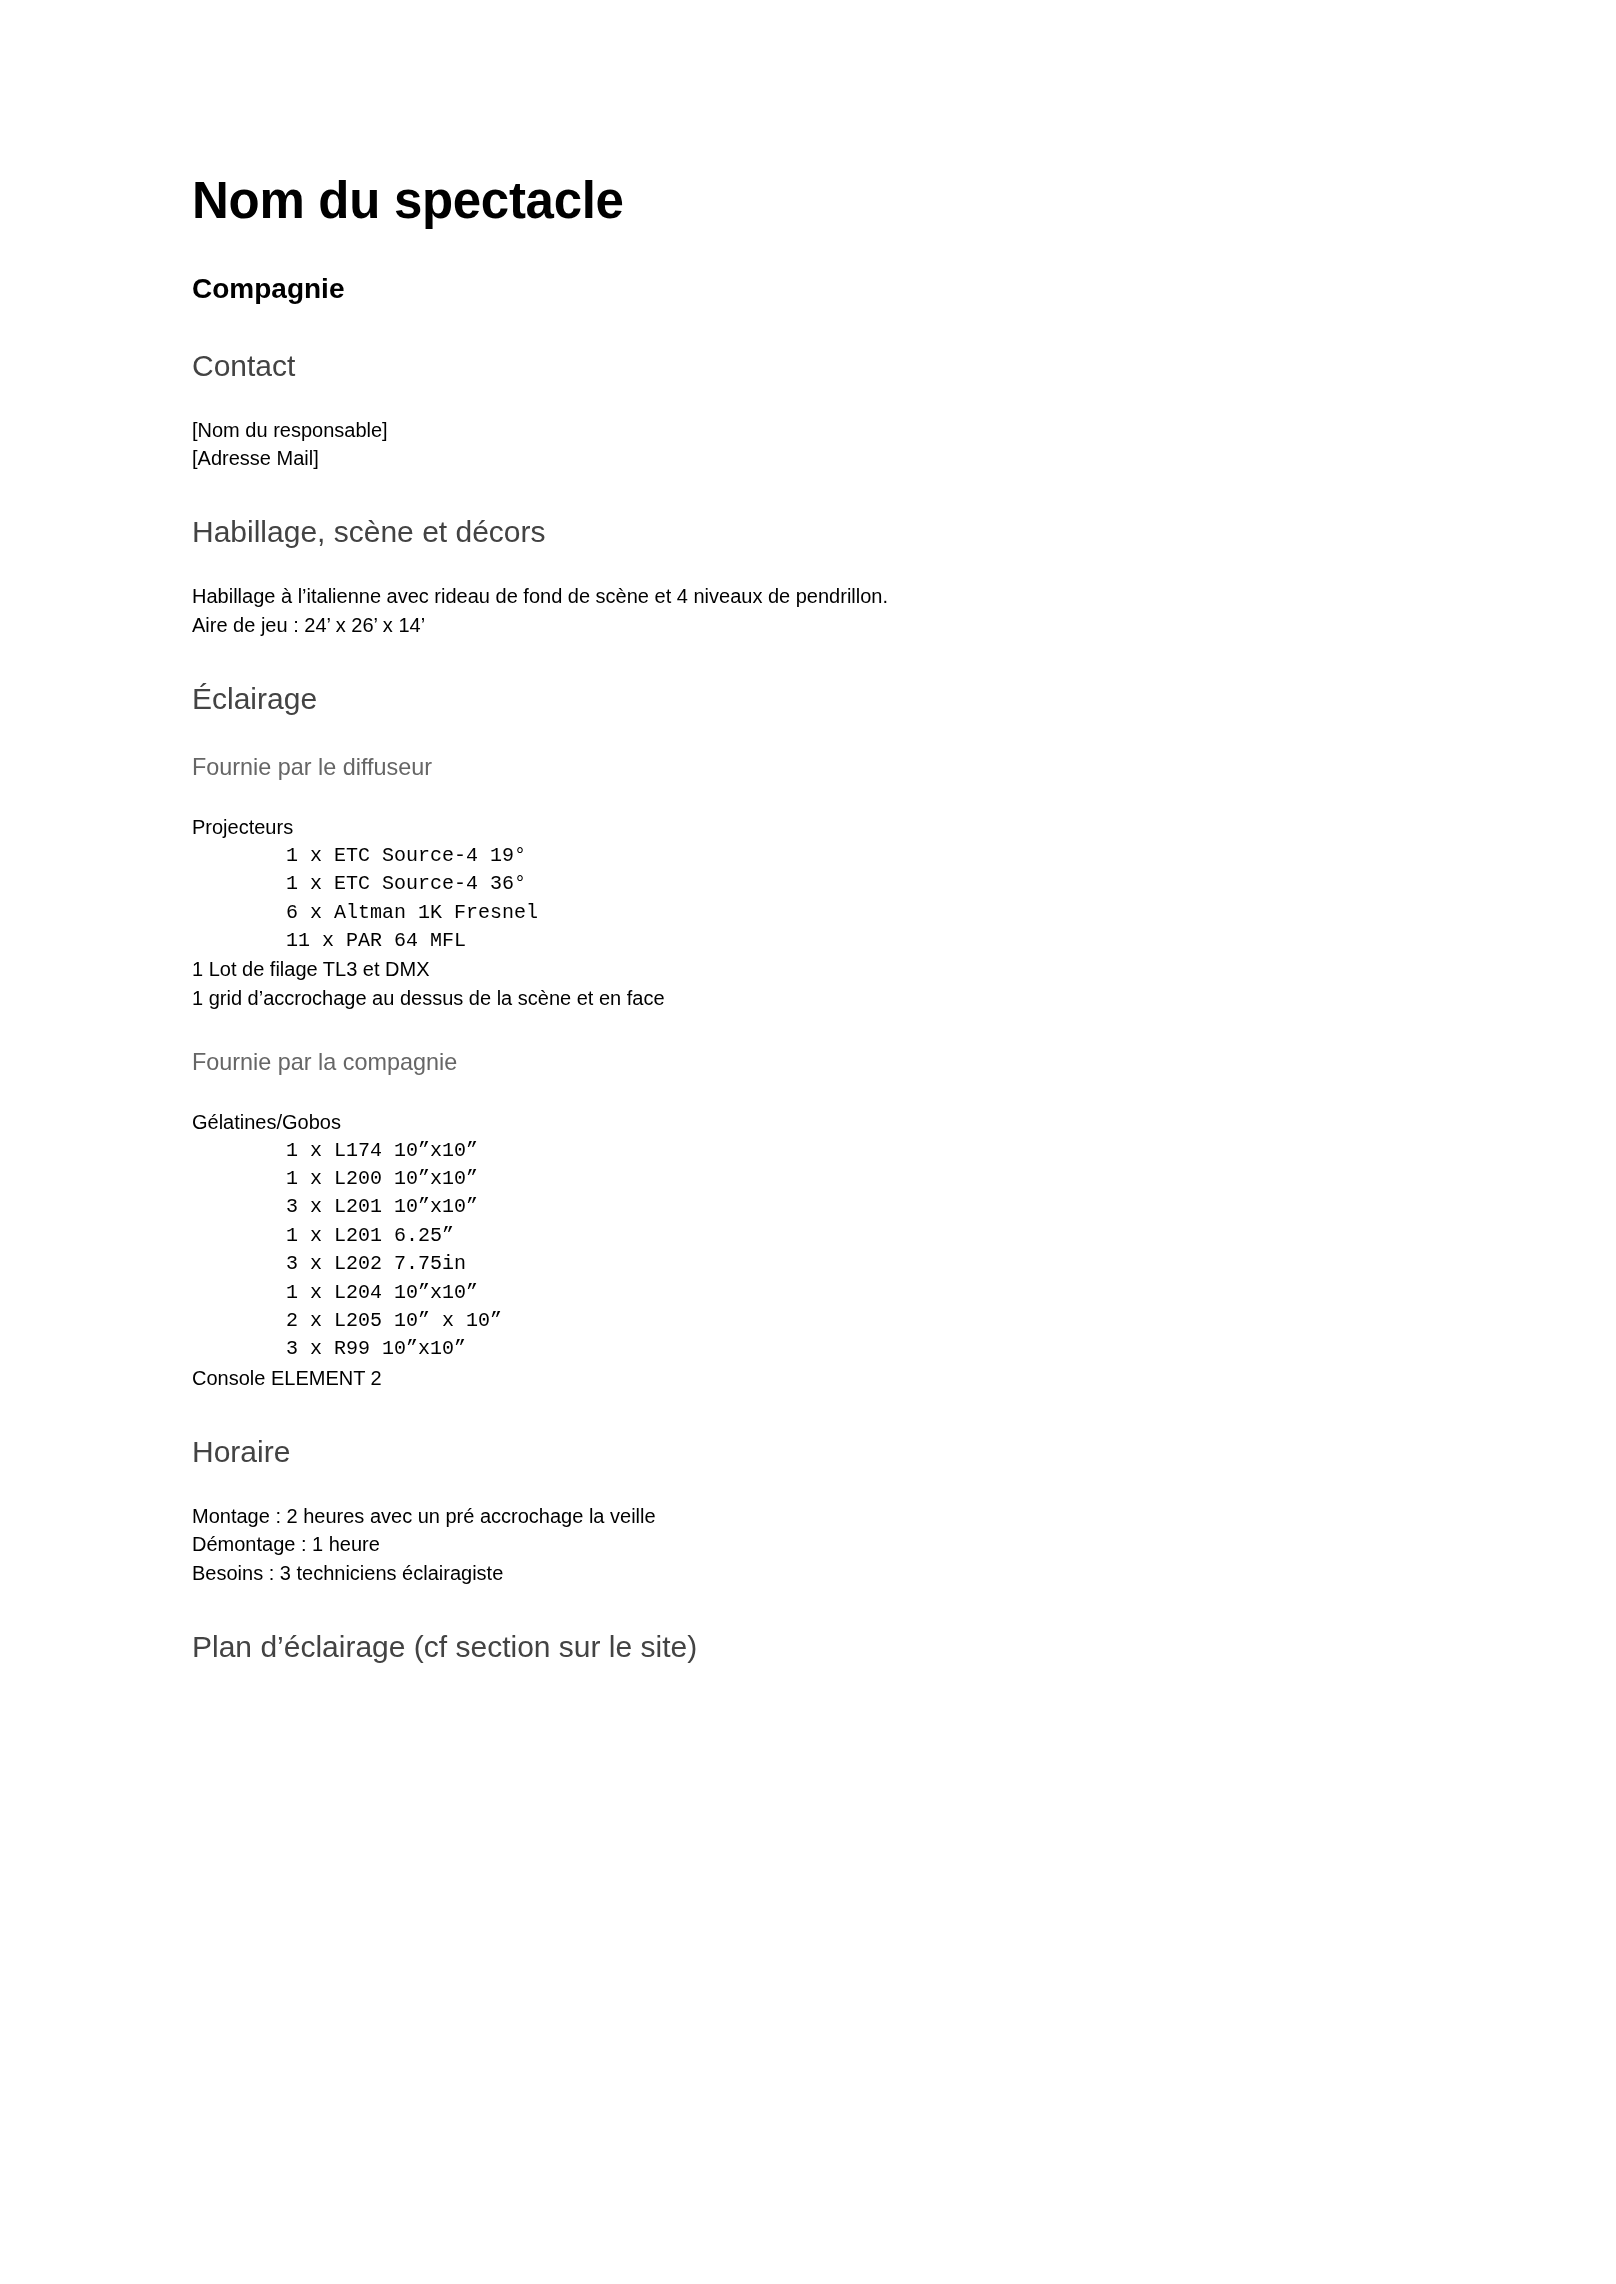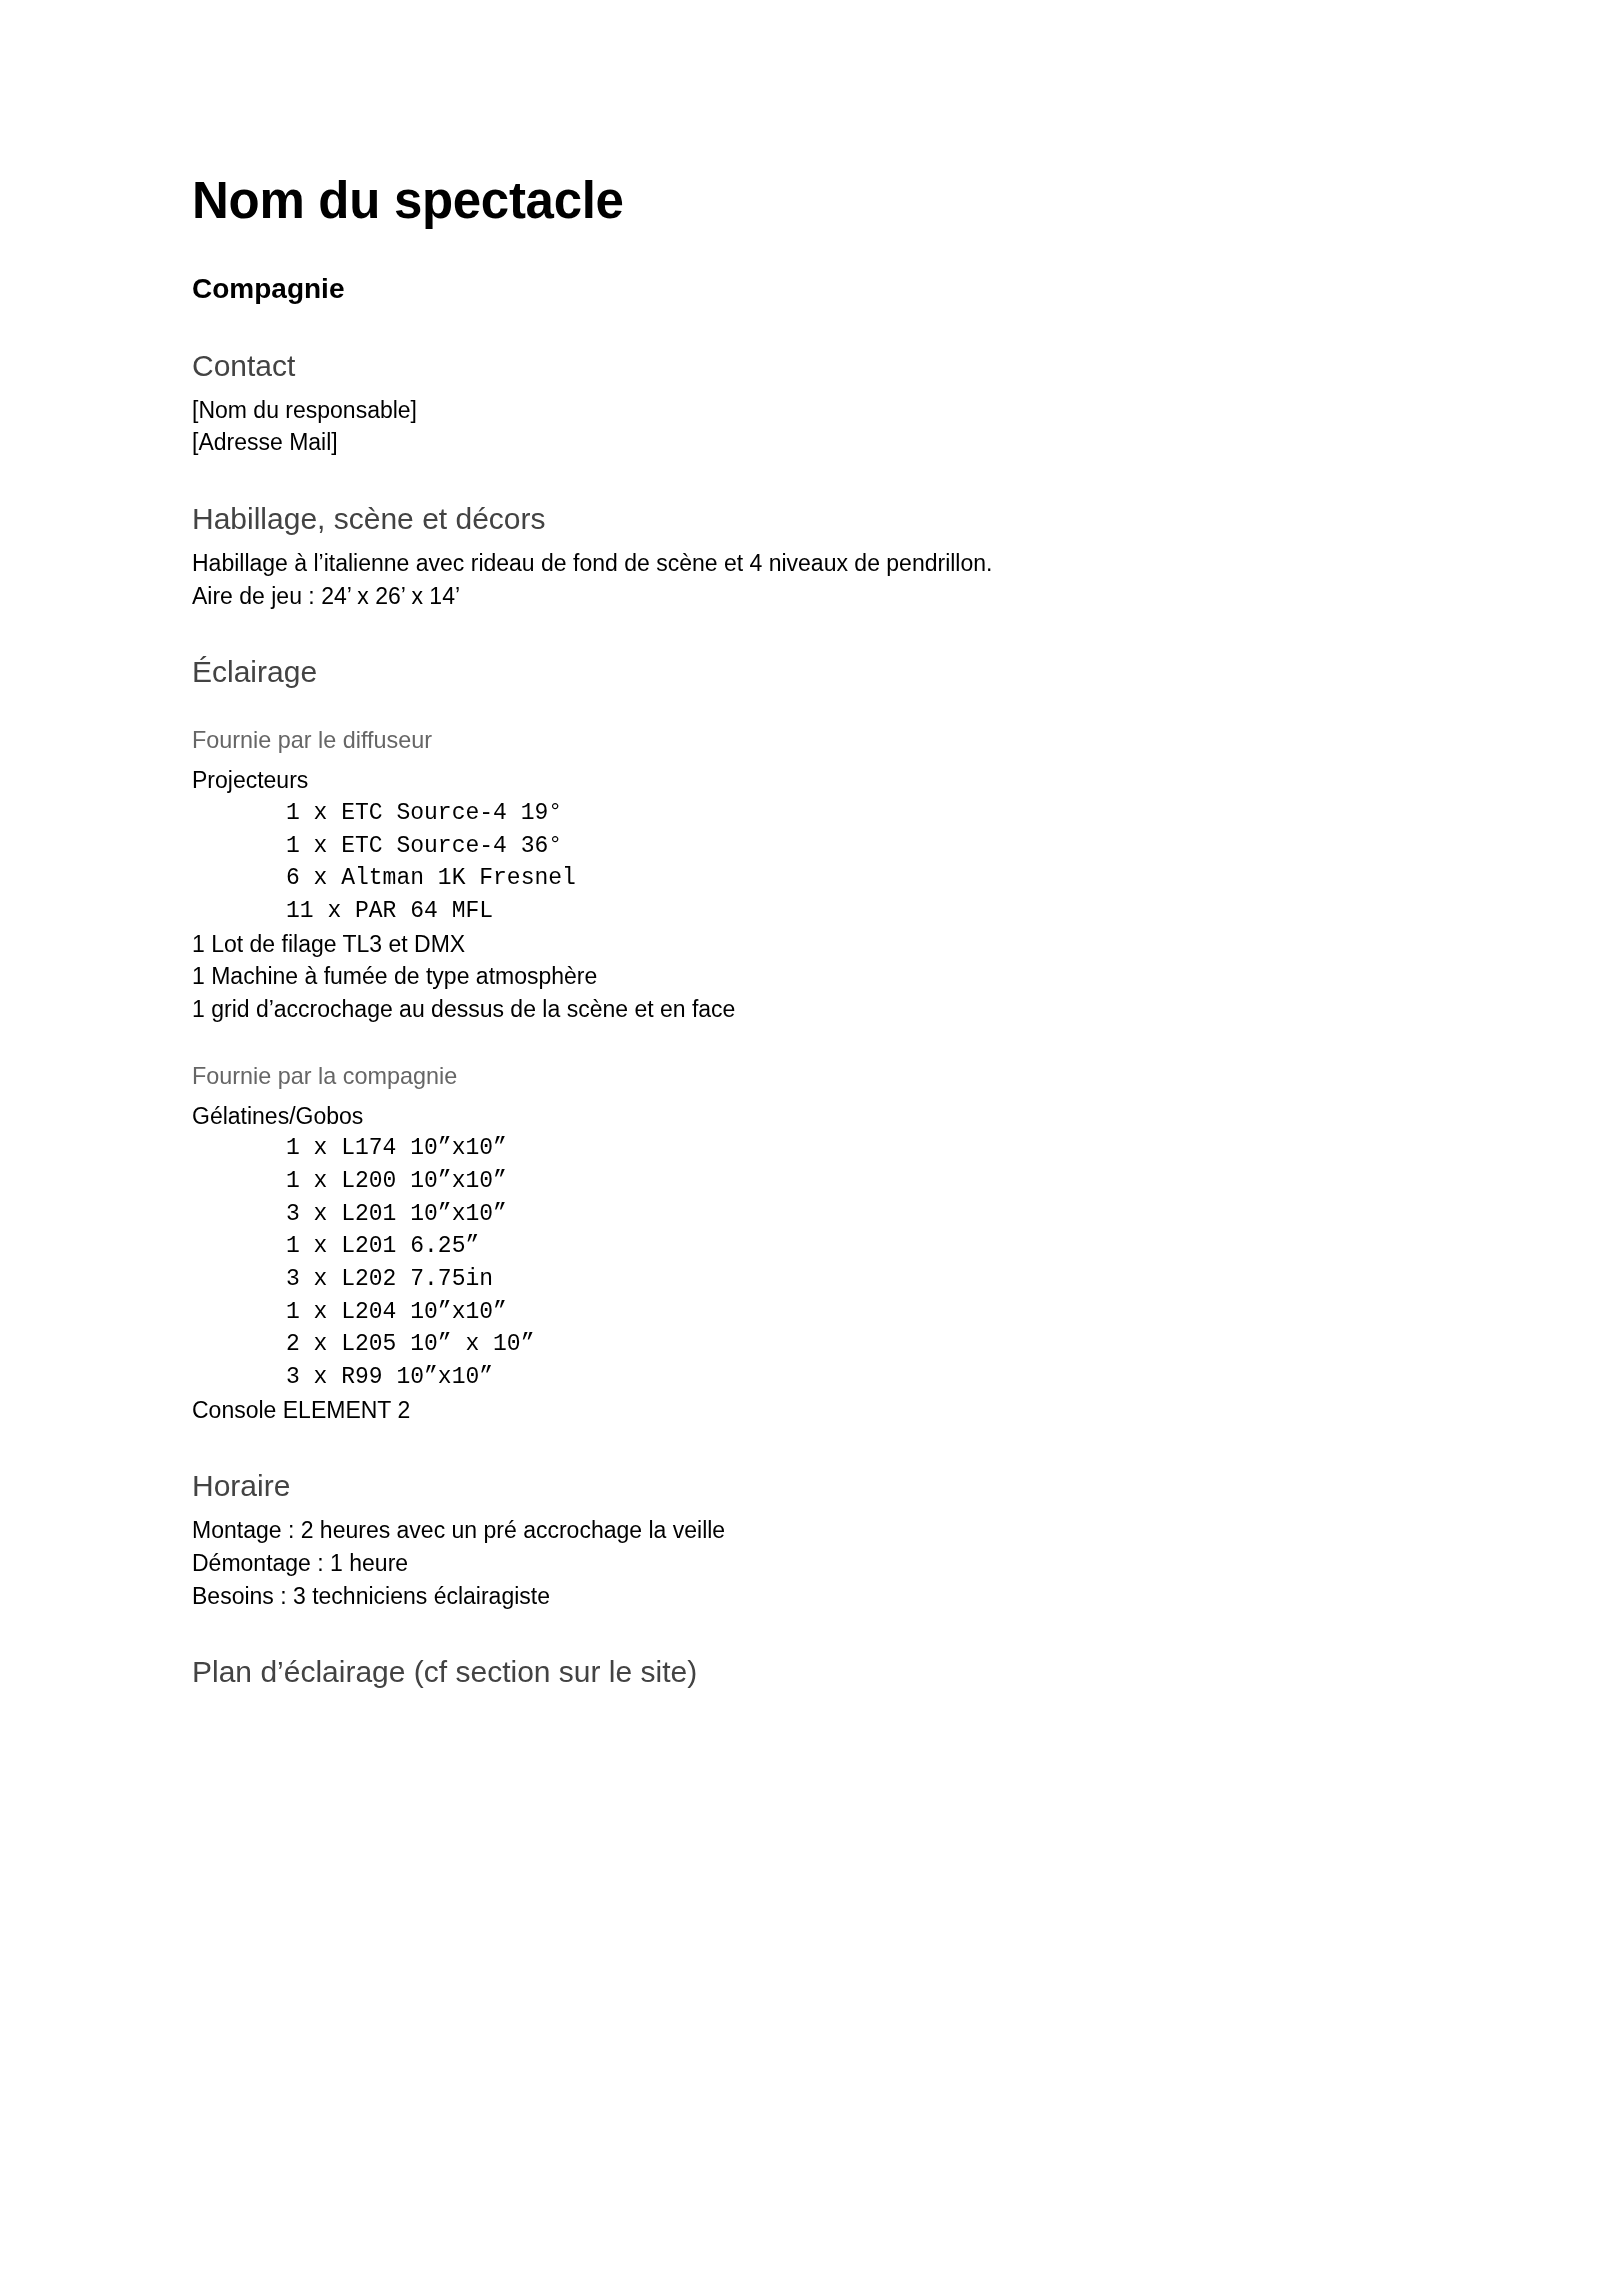--- a/index.html
+++ b/index.html
@@ -55,25 +55,25 @@
   .h-sub {
     font-size: 23.4px;
     font-weight: normal;
     color: #666666;
     line-height: 1.2;
     margin: 36px 0 0 0;
   }
 
   
   .para {
-    font-size: 23px;
+    font-size: 20px;
     font-weight: normal;
     color: #000000;
     line-height: 1.42;
-    margin: 10px 0 0 0;
+    margin: 32px 0 0 0;
   }
   .line {
     display: block;
     white-space: pre;
   }
   .line.indent {
     padding-left: 94px;
     font-family: Liberation Mono, monospace;
   }
 </style>
@@ -102,21 +102,20 @@
     <h3 class="h-section">Éclairage</h3>
 
     <h4 class="h-sub">Fournie par le diffuseur</h4>
     <p class="para">
       <span class="line">Projecteurs</span>
       <span class="line indent">1 x ETC Source-4 19°</span>
       <span class="line indent">1 x ETC Source-4 36°</span>
       <span class="line indent">6 x Altman 1K Fresnel</span>
       <span class="line indent">11 x PAR 64 MFL</span>
       <span class="line">1 Lot de filage TL3 et DMX</span>
-      <span class="line">1 Machine à fumée de type atmosphère</span>
       <span class="line">1 grid d’accrochage au dessus de la scène et en face</span>
     </p>
 
     <h4 class="h-sub">Fournie par la compagnie</h4>
     <p class="para">
       <span class="line">Gélatines/Gobos</span>
       <span class="line indent">1 x L174 10”x10”</span>
       <span class="line indent">1 x L200 10”x10”</span>
       <span class="line indent">3 x L201 10”x10”</span>
       <span class="line indent">1 x L201 6.25”</span>

